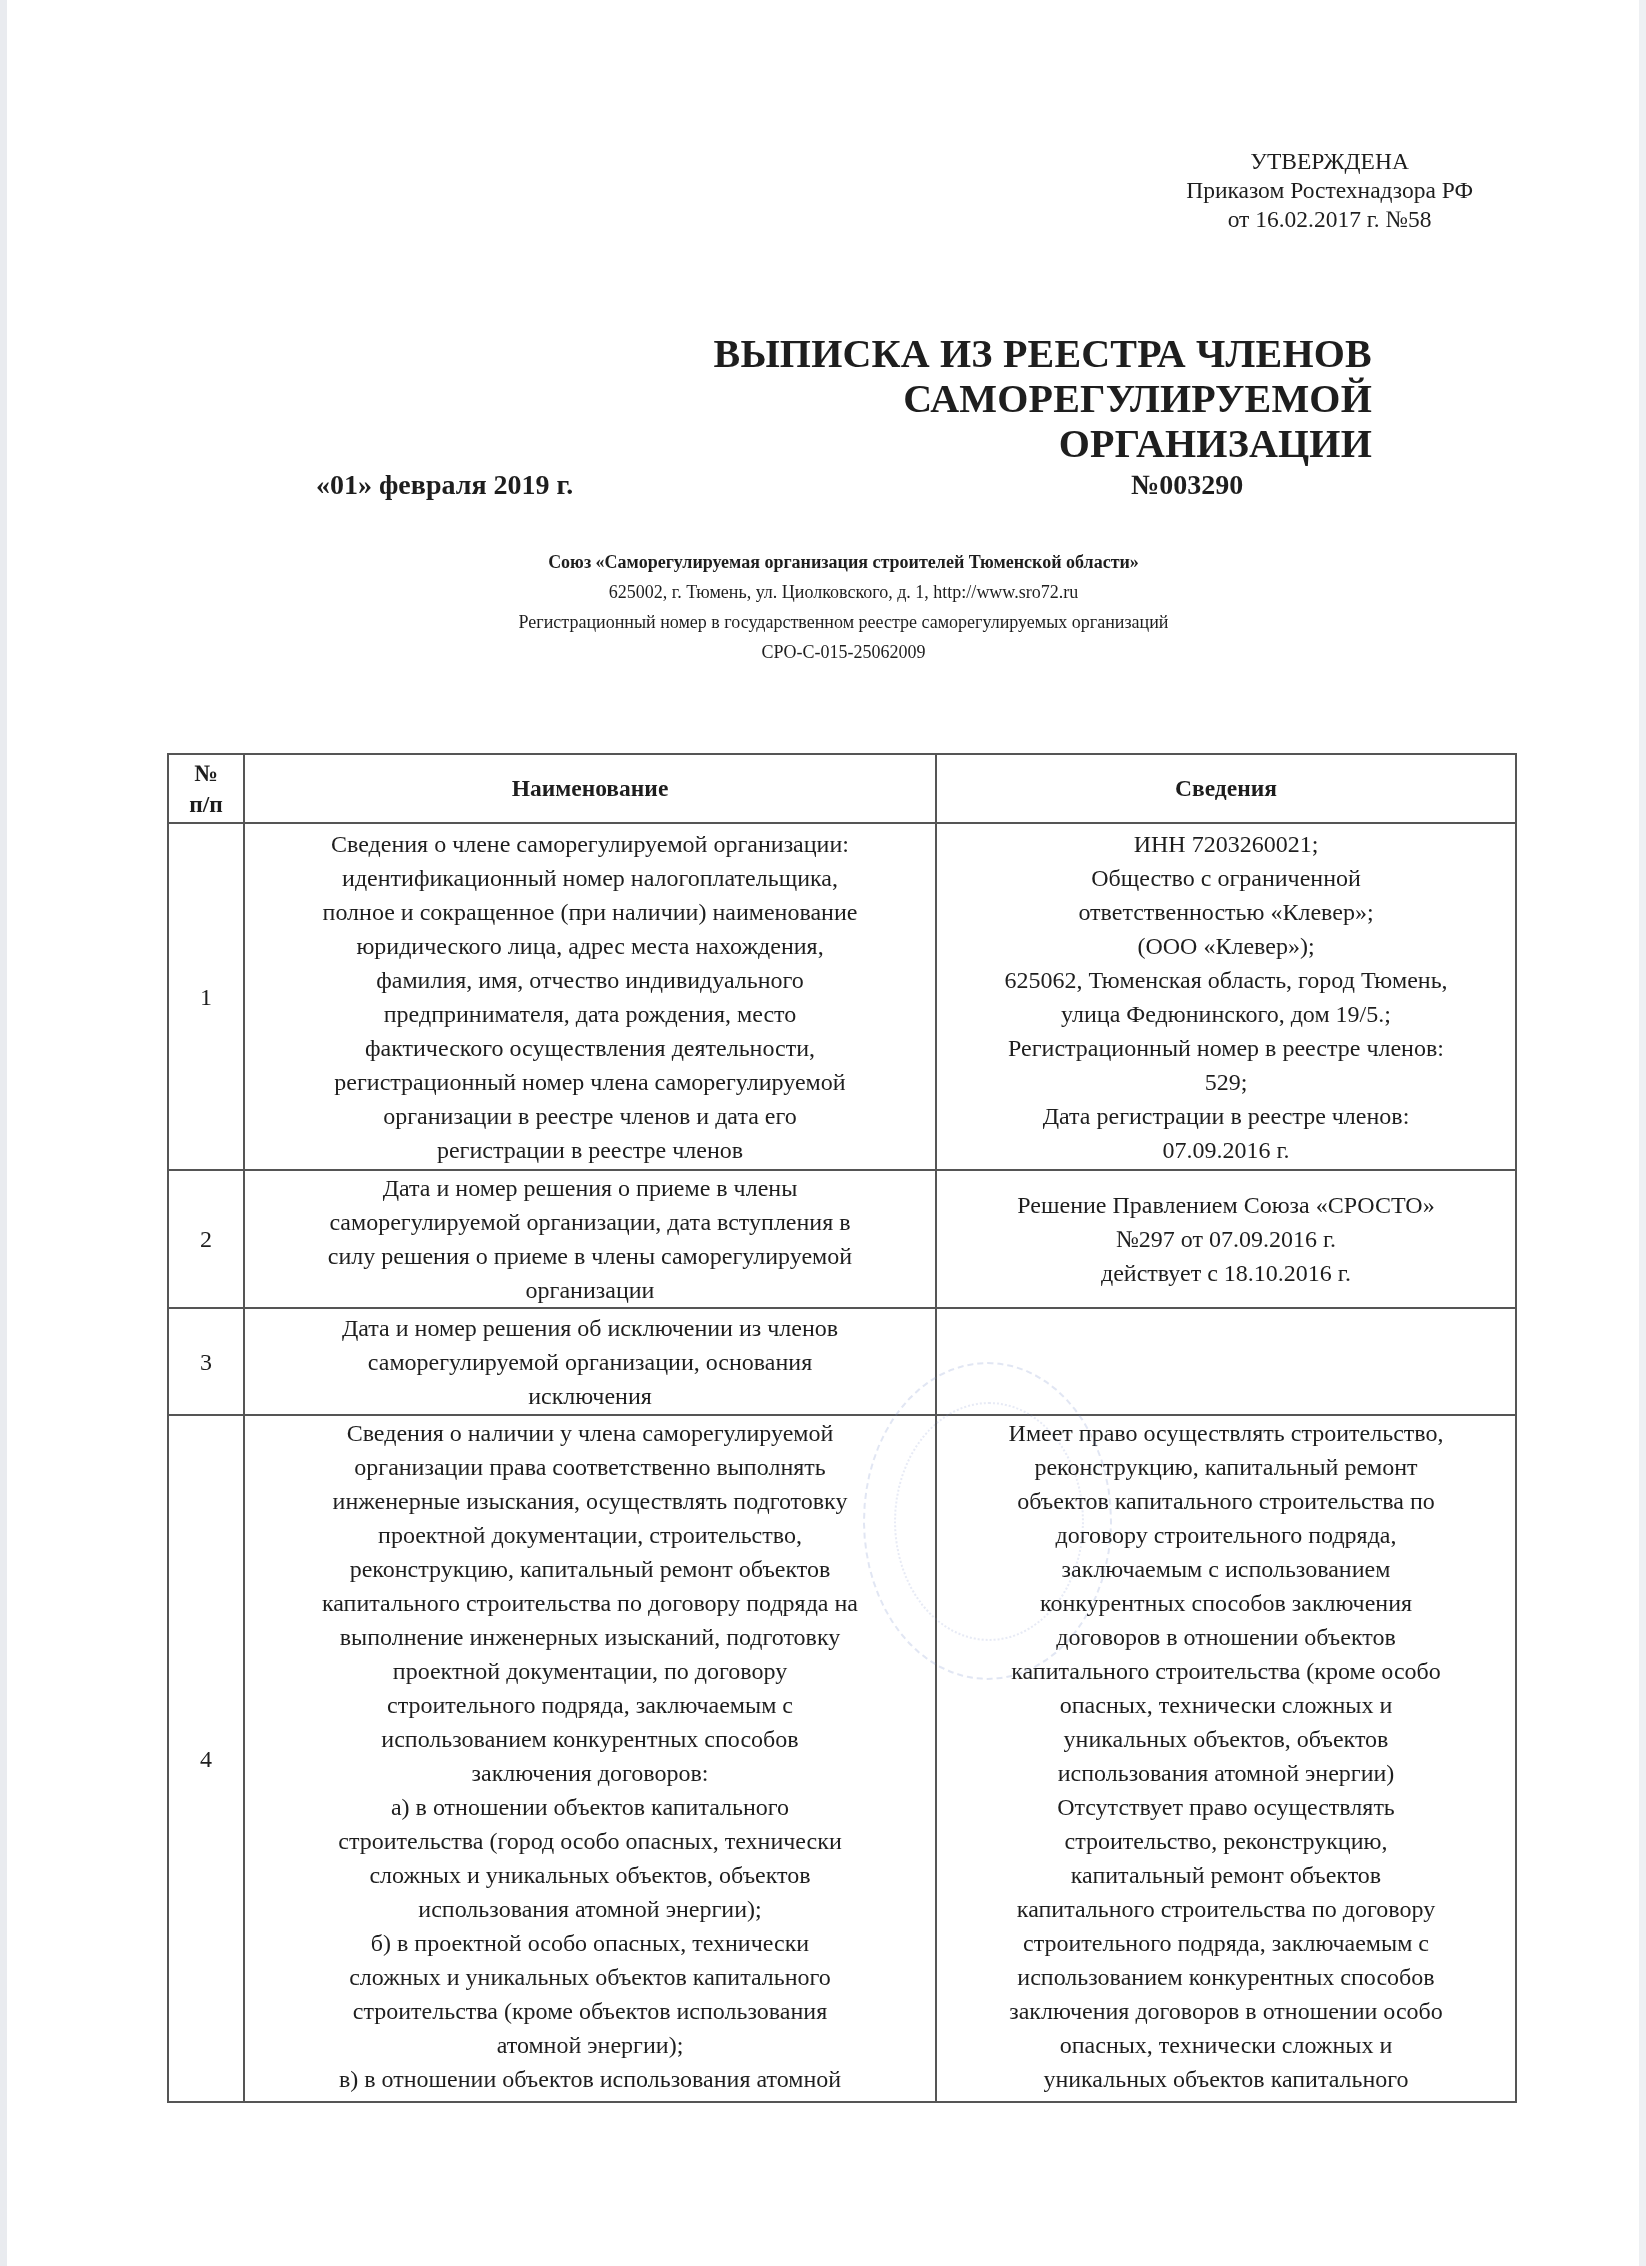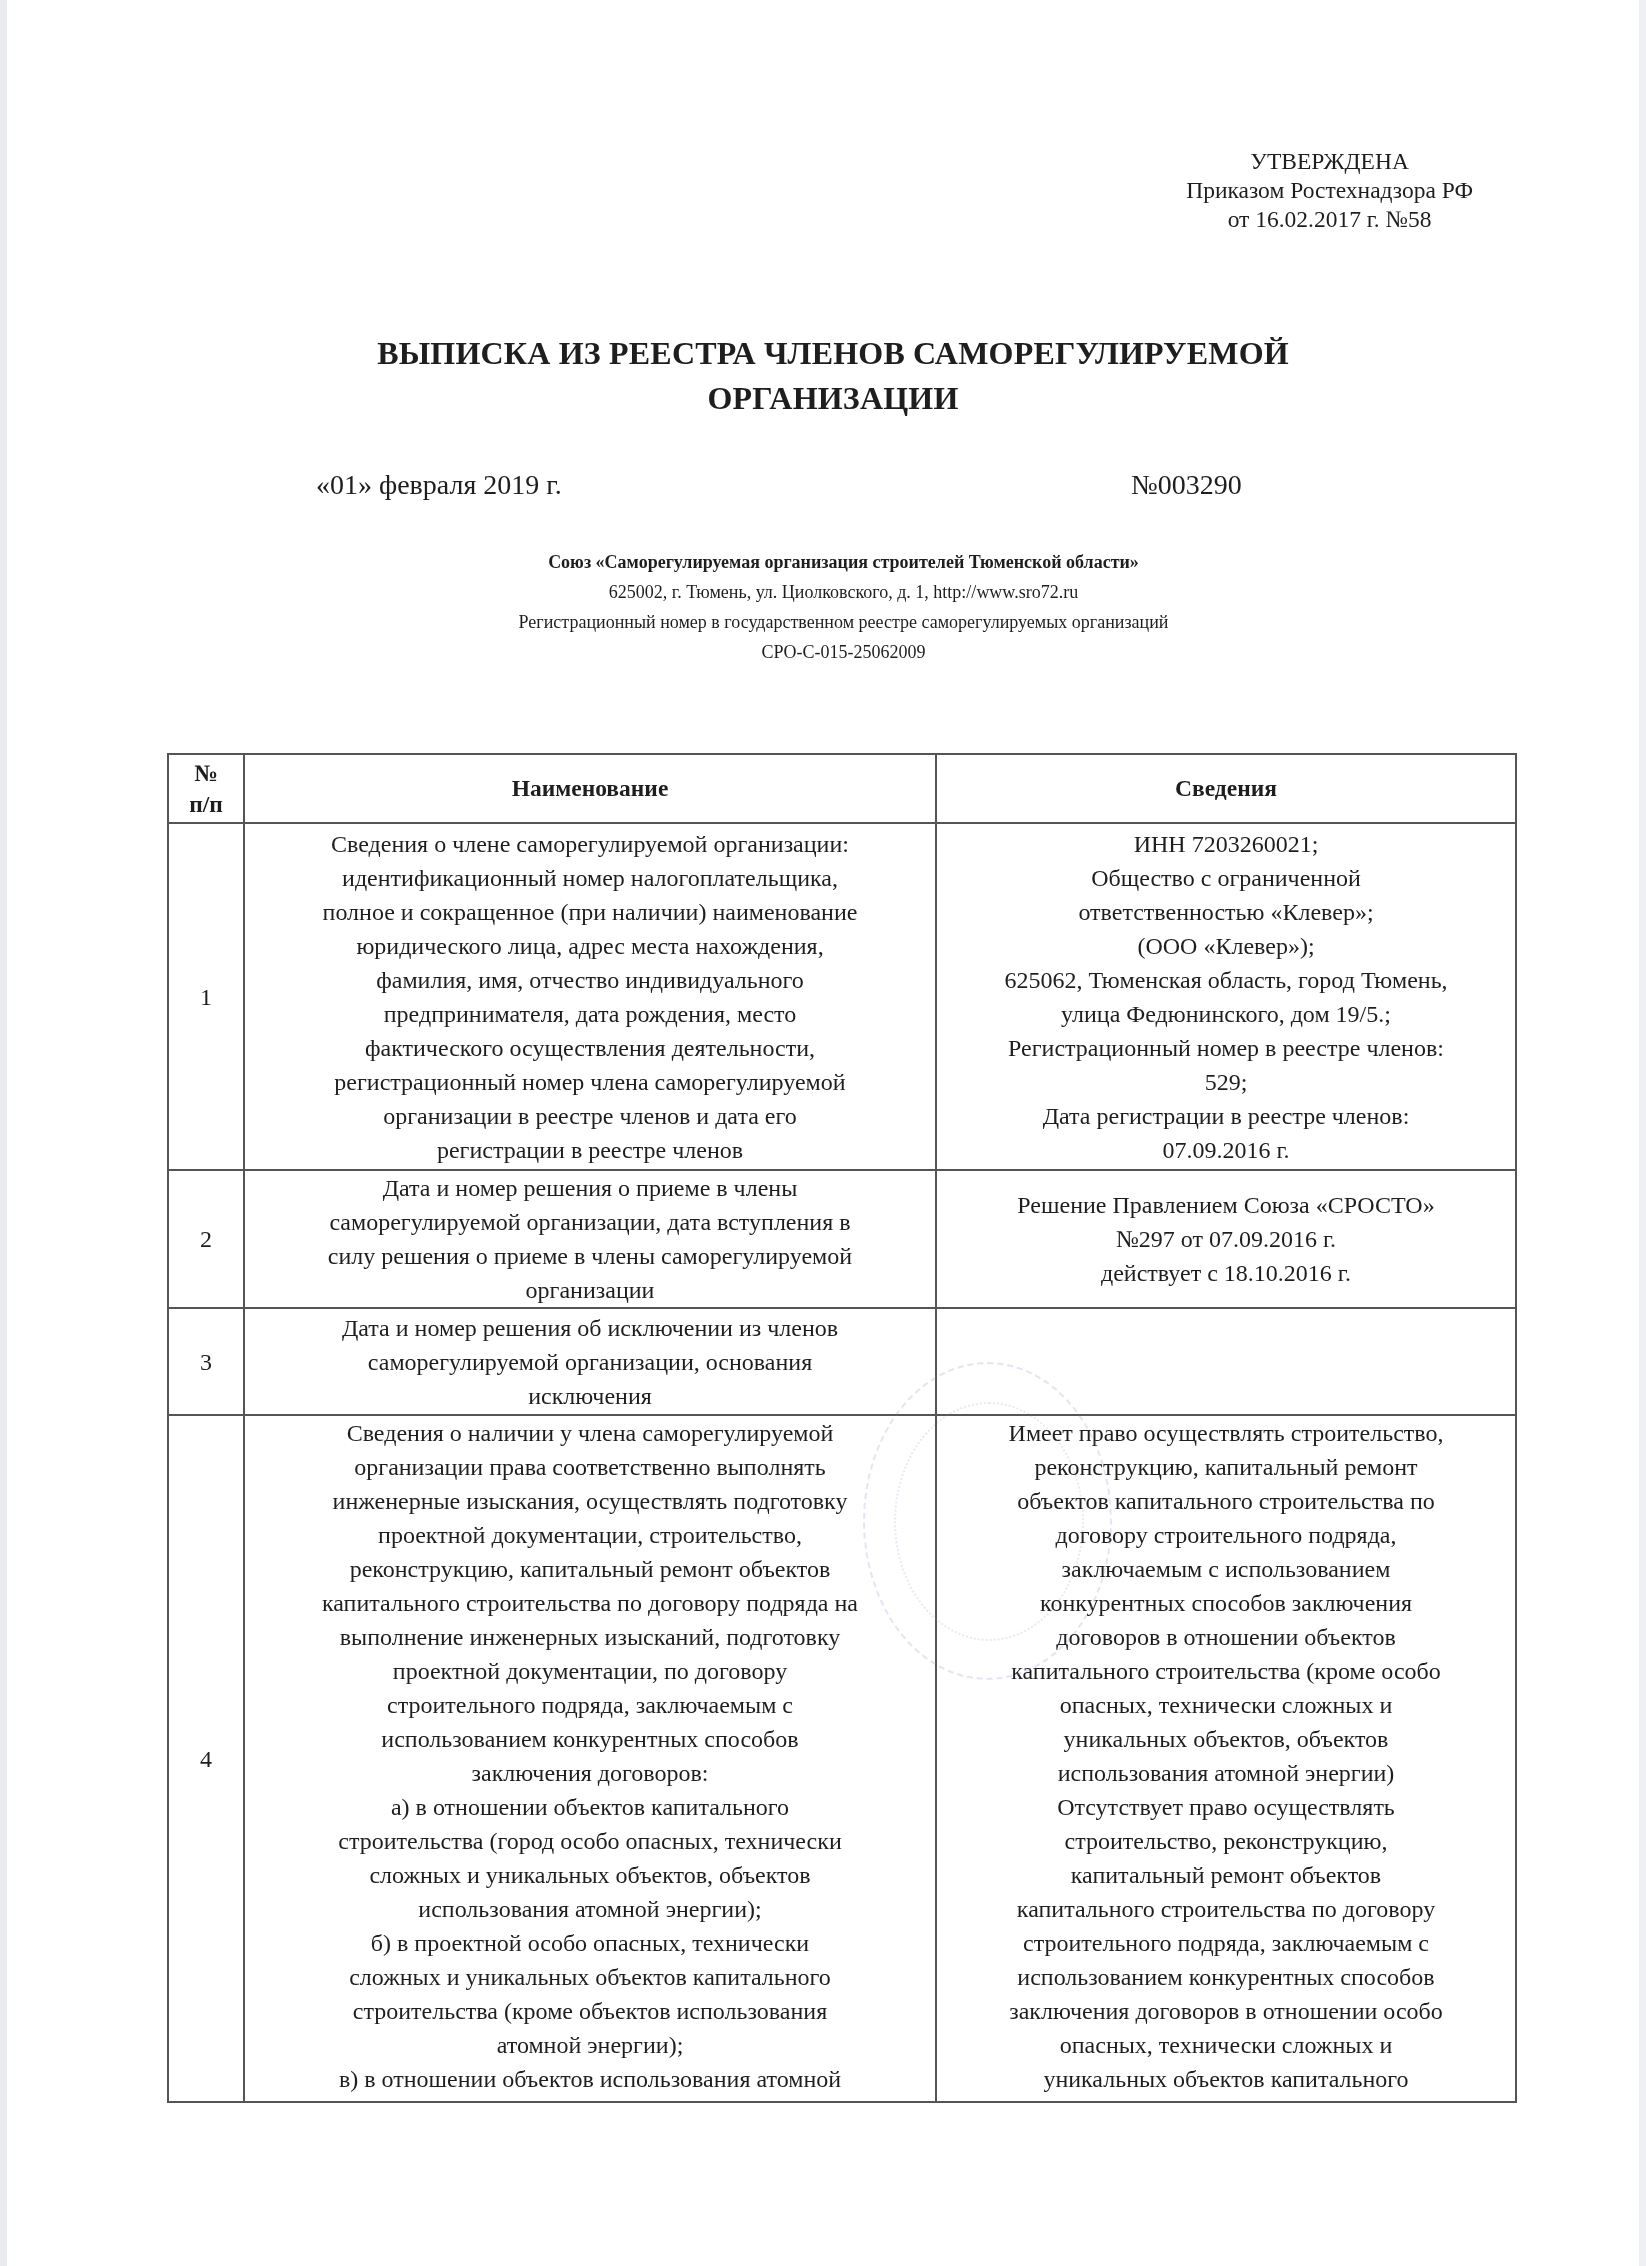--- a/index.html
+++ b/index.html
@@ -7,24 +7,24 @@
     width: 1647px; height: 2266px; background: #ffffff; position: relative; overflow: hidden;
     font-family: "Liberation Serif", "DejaVu Serif", serif; color: #1e1e1e;
   }
   .page-edge-left { position: absolute; left: 0; top: 0; width: 6.9px; height: 2266px; background: #e9ebef; }
   .page-edge-right { position: absolute; right: 0; top: 0; width: 7.8px; height: 2266px; background: #eef0f3; }
   .approval {
     position: absolute; right: 174px; top: 147px; text-align: center;
     font-size: 23.5px; line-height: 29px;
   }
   .title {
-    position: absolute; left: 294px; width: 1078px; top: 331px; text-align: center;
-    font-weight: bold; font-size: 32px; line-height: 45px; letter-spacing: 0.2px;
-  }
-  .date-line { position: absolute; top: 467px; font-weight: normal; font-size: 28px; line-height: 35px; }
+    position: absolute; left: 294px; width: 1078px; top: 331px; text-align: right;
+    font-weight: bold; font-size: 40px; line-height: 45px; letter-spacing: 0.2px;
+  }
+  .date-line { position: absolute; top: 467px; font-weight: bold; font-size: 28px; line-height: 35px; }
   .date { left: 316px; }
   .docnum { left: 1131px; }
   .org {
     position: absolute; left: 167px; width: 1353px; top: 547px; text-align: center;
     font-size: 18px; line-height: 30px;
   }
   .org .name { font-weight: bold; }
   table.registry {
     position: absolute; left: 167px; top: 753px; width: 1349px;
     border-collapse: collapse; table-layout: fixed;

